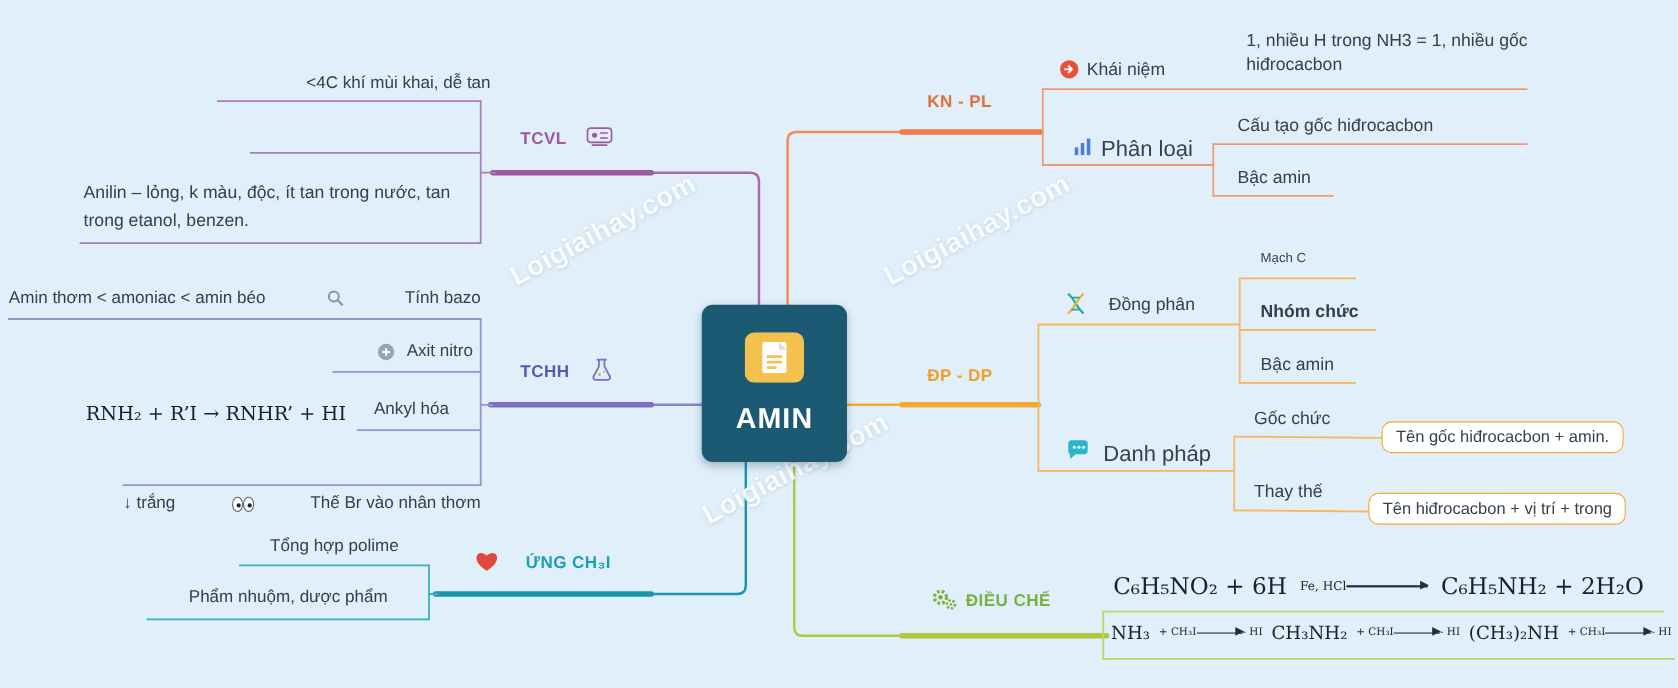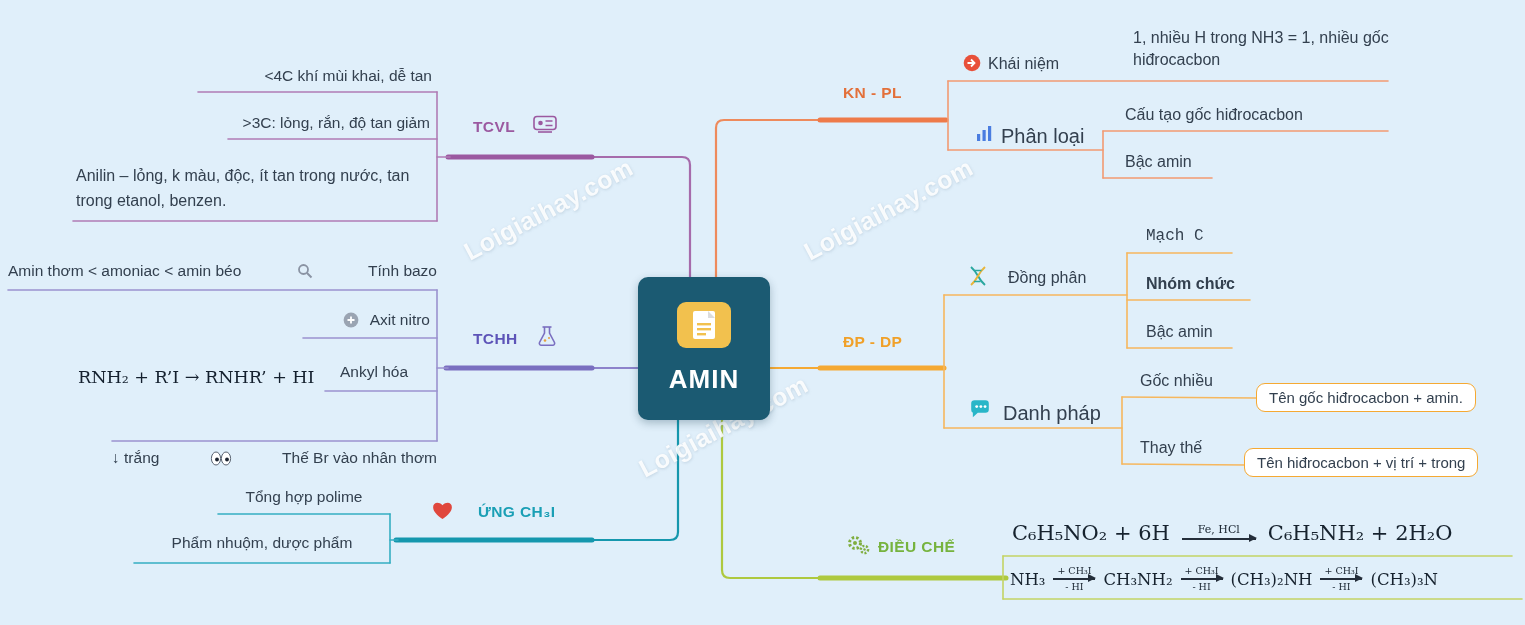--- a/index.html
+++ b/index.html
@@ -17,21 +17,21 @@
   .center-node{position:absolute;left:638px;top:277px;width:132px;height:143px;background:#1b5a72;border-radius:10px;
     box-shadow:0 3px 8px rgba(20,60,80,.3);display:flex;flex-direction:column;align-items:center;justify-content:center;gap:12px;}
   .center-title{color:#ffffff;font-weight:bold;font-size:26px;letter-spacing:1px;}
   .box{position:absolute;border:1.6px solid #f5a933;border-radius:9px;background:#ffffff;padding:5px 12px;
     font-size:15px;color:#33404f;white-space:nowrap;}
   .wm{position:absolute;font-weight:bold;font-size:25px;color:rgba(255,255,255,.88);transform:rotate(-28deg);
     letter-spacing:.5px;text-shadow:0 1px 3px rgba(140,165,185,.4);pointer-events:none;}
   .serif{font-family:"DejaVu Serif","Liberation Serif",serif;}
   .rxn{position:absolute;display:flex;align-items:center;font-family:"DejaVu Serif","Liberation Serif",serif;color:#16222e;}
   .rxn .term{white-space:nowrap;}
-  .arr{display:flex;flex-direction:column;align-items:center;justify-content:center;}
+  .arr{display:flex;align-items:center;justify-content:center;}
   .arr .lbl{font-size:10px;line-height:1.1;color:#16222e;white-space:nowrap;}
   .arr .shaft{position:relative;background:#242e3a;height:1.5px;margin:2px 0;}
   .arr .shaft::after{content:"";position:absolute;right:-1px;top:-4.5px;width:0;height:0;
     border-left:8px solid #242e3a;border-top:4.5px solid transparent;border-bottom:4.5px solid transparent;}
   .eq1{font-size:21px;gap:12px;}
   .eq1 .shaft{width:74px;}
   .eq1 .lbl{font-size:11px;}
   .eq2{font-size:16.5px;gap:8px;}
   .eq2 .shaft{width:42px;}
   .eq2 .lbl{font-size:9.5px;}
@@ -128,22 +128,21 @@
 
   <div class="branch-label" style="left:473px;top:118px;color:#9b59a0;">TCVL</div>
   <span class="icon" style="left:533px;top:114px;">
     <svg width="24" height="20" viewBox="0 0 24 20">
       <rect x="1" y="2.5" width="22" height="13" rx="3" fill="none" stroke="#9b59a0" stroke-width="1.6"></rect>
       <circle cx="7.5" cy="9" r="2.3" fill="#9b59a0"></circle>
       <path d="M12.5 11.5 h7 M12.5 7 h7" stroke="#9b59a0" stroke-width="1.4"></path>
       <path d="M5 18 h14" stroke="#9b59a0" stroke-width="1.6"></path>
     </svg>
   </span>
-  <div class="node ralign" style="left:192px;top:66px;width:240px;text-align:right;">&lt;4C khí mùi khai, dễ tan</div>
-  <div class="node ralign" style="left:190px;top:113px;width:240px;">&gt;3C: lỏng, rắn, độ tan giảm</div>
+  <div class="node ralign" style="left:206px;top:66px;width:240px;text-align:right;">&lt;4C khí mùi khai, dễ tan</div>
   <div class="node wrap" style="left:76px;top:164px;width:356px;font-size:16px;line-height:1.55;">Anilin – lỏng, k màu, độc, ít tan trong nước, tan trong etanol, benzen.</div>
 
   <div class="branch-label" style="left:473px;top:330px;color:#5d54b8;">TCHH</div>
   <span class="icon" style="left:536px;top:324px;">
     <svg width="22" height="24" viewBox="0 0 22 24">
       <path d="M8.5 3 v6 L3.5 18.5 a2 2 0 0 0 1.8 2.8 h11.4 a2 2 0 0 0 1.8 -2.8 L13.5 9 V3" fill="none" stroke="#7a6fc0" stroke-width="1.6"></path>
       <path d="M6.5 3 h9" stroke="#7a6fc0" stroke-width="1.6"></path>
       <circle cx="9" cy="16.5" r="1.3" fill="#e6a23c"></circle>
       <circle cx="13" cy="14" r="1" fill="#e6a23c"></circle>
     </svg>
@@ -213,33 +212,33 @@
 
   <div class="branch-label" style="left:843px;top:333px;color:#f0a028;">ĐP - DP</div>
   <span class="icon" style="left:966px;top:265px;">
     <svg width="24" height="22" viewBox="0 0 24 22">
       <path d="M5 2 C13 9 11 13 19 20" stroke="#2aa79f" stroke-width="2" fill="none"></path>
       <path d="M19 2 C11 9 13 13 5 20" stroke="#e8b53a" stroke-width="2" fill="none"></path>
       <path d="M9 5.5 h6.5 M8 16.5 h6.5" stroke="#2aa79f" stroke-width="1.5"></path>
     </svg>
   </span>
   <div class="node" style="left:1008px;top:267px;font-size:16px;">Đồng phân</div>
-  <div class="node" style="left:1146px;top:226px;font-size:16px;font-family:Liberation Mono, monospace;">Mạch C</div>
+  <div class="node" style="left:1146px;top:226px;font-size:12px;">Mạch C</div>
   <div class="node" style="left:1146px;top:273px;font-size:16px;font-weight:bold;">Nhóm chức</div>
   <div class="node" style="left:1146px;top:321px;font-size:16px;">Bậc amin</div>
   <span class="icon" style="left:969px;top:399px;">
     <svg width="22" height="20" viewBox="0 0 20 18">
       <path d="M2 4 a3 3 0 0 1 3 -3 h10 a3 3 0 0 1 3 3 v5.5 a3 3 0 0 1 -3 3 h-7 l-4.5 4 v-4 a3 3 0 0 1 -1.5 -3z" fill="#29b6c8"></path>
       <circle cx="7" cy="6.8" r="1.3" fill="#ffffff"></circle>
       <circle cx="10.8" cy="6.8" r="1.3" fill="#ffffff"></circle>
       <circle cx="14.6" cy="6.8" r="1.3" fill="#ffffff"></circle>
     </svg>
   </span>
   <div class="node" style="left:1003px;top:400px;font-size:20px;">Danh pháp</div>
-  <div class="node" style="left:1140px;top:370px;font-size:16px;">Gốc nhiều</div>
+  <div class="node" style="left:1140px;top:370px;font-size:16px;">Gốc chức</div>
   <div class="box" style="left:1256px;top:383px;">Tên gốc hiđrocacbon + amin.</div>
   <div class="node" style="left:1140px;top:437px;font-size:16px;">Thay thế</div>
   <div class="box" style="left:1244px;top:448px;">Tên hiđrocacbon + vị trí + trong</div>
 
   <span class="icon" style="left:845px;top:534px;">
     <svg width="26" height="22" viewBox="0 0 26 22">
       <circle cx="10" cy="9" r="5.5" fill="none" stroke="#7fae3f" stroke-width="3" stroke-dasharray="2.4 2"></circle>
       <circle cx="10" cy="9" r="2" fill="#7fae3f"></circle>
       <circle cx="19.5" cy="15.5" r="3.6" fill="none" stroke="#7fae3f" stroke-width="2.4" stroke-dasharray="2 1.6"></circle>
       <circle cx="19.5" cy="15.5" r="1.2" fill="#7fae3f"></circle>

